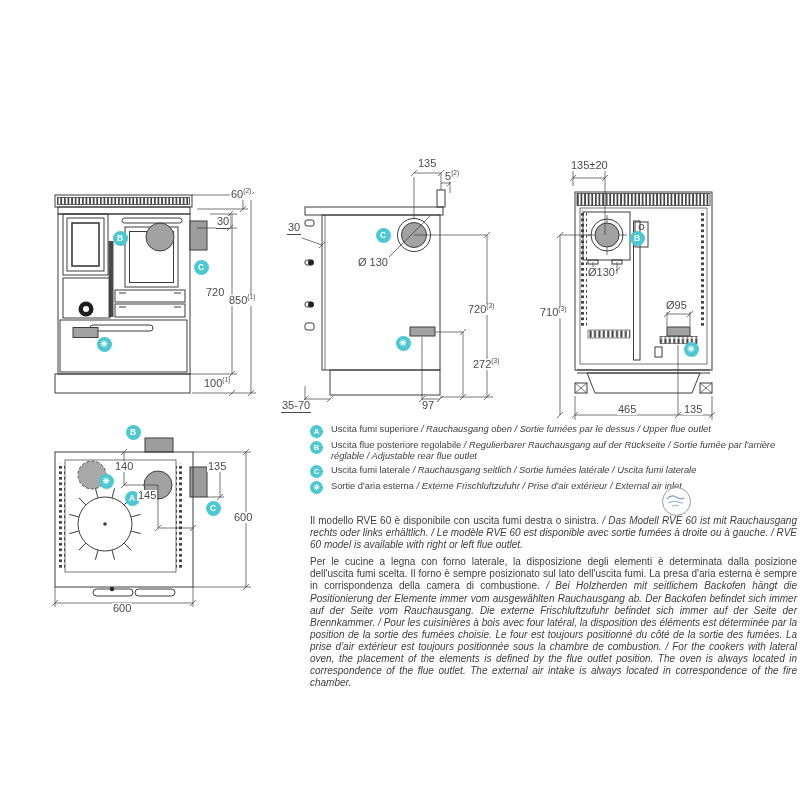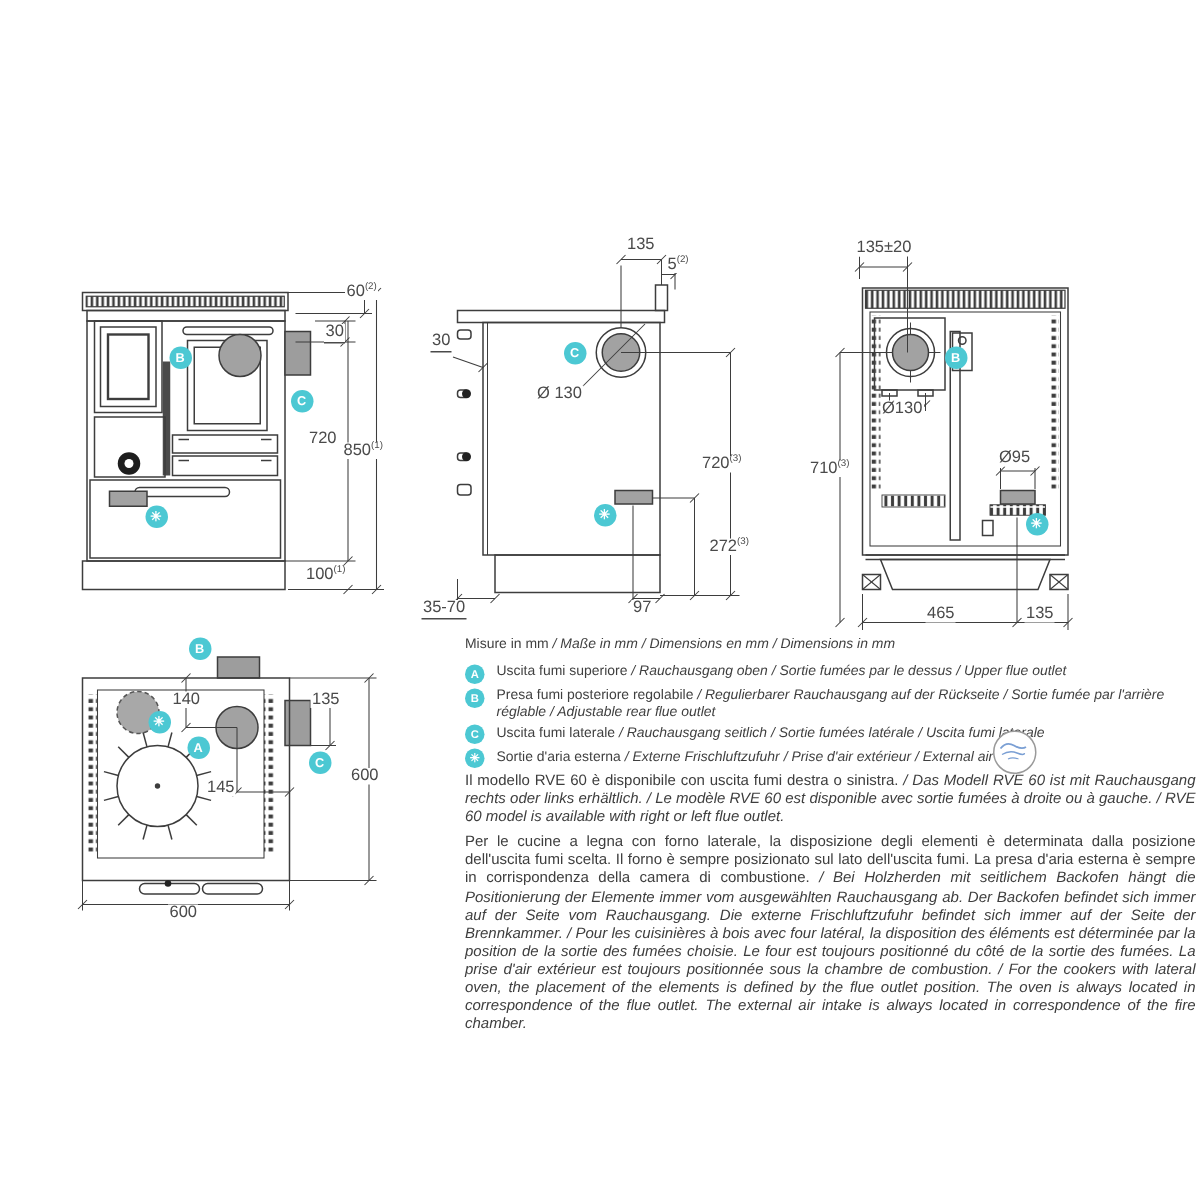--- a/index.html
+++ b/index.html
@@ -333,34 +333,33 @@
   <span class="dim" style="left:421px;top:400px">97</span>
 
   <span class="dim" style="left:570px;top:160px">135±20</span>
   <span class="dim" style="left:587px;top:267px">Ø130</span>
   <span class="dim" style="left:539px;top:307px"><span>710</span><sup>(3)</sup></span>
   <span class="dim" style="left:665px;top:300px">Ø95</span>
   <span class="dim" style="left:617px;top:404px">465</span>
   <span class="dim" style="left:683px;top:404px">135</span>
 
   <span class="dim" style="left:114px;top:461px">140</span>
-  <span class="dim" style="left:137px;top:520px">145</span>
+  <span class="dim" style="left:137px;top:490px">145</span>
   <span class="dim" style="left:207px;top:461px">135</span>
   <span class="dim" style="left:233px;top:512px">600</span>
   <span class="dim" style="left:112px;top:603px">600</span>
 
   <div id="legend">
-    <div class="units"><span>Misure in mm</span><span class="tr-it"> / Maße in mm / Dimensions en mm / Dimensions in mm</span></div>
     <div class="lrow">
       <span class="lmk">A</span>
       <span><span>Uscita fumi superiore</span><span class="tr-it"> / Rauchausgang oben  / Sortie fumées par le dessus / Upper flue outlet</span></span>
     </div>
     <div class="lrow">
       <span class="lmk">B</span>
-      <span><span>Presa fumi posteriore regolabile</span><span class="tr-it"> /  Regulierbarer Rauchausgang auf der Rückseite / Sortie fumée par l'arrière réglable / Adjustable rear flue outlet</span></span>
+      <span><span>Uscita flue posteriore regolabile</span><span class="tr-it"> /  Regulierbarer Rauchausgang auf der Rückseite / Sortie fumée par l'arrière réglable / Adjustable rear flue outlet</span></span>
     </div>
     <div class="lrow">
       <span class="lmk">C</span>
       <span><span>Uscita fumi laterale</span><span class="tr-it"> / Rauchausgang seitlich  / Sortie fumées latérale / Uscita fumi laterale</span></span>
     </div>
     <div class="lrow">
       <span class="lmk" style="font-size:8px">✳</span>
       <span><span>Sortie d'aria esterna</span><span class="tr-it"> / Externe Frischluftzufuhr / Prise d'air extérieur / External air inlet</span></span>
     </div>
   </div>

